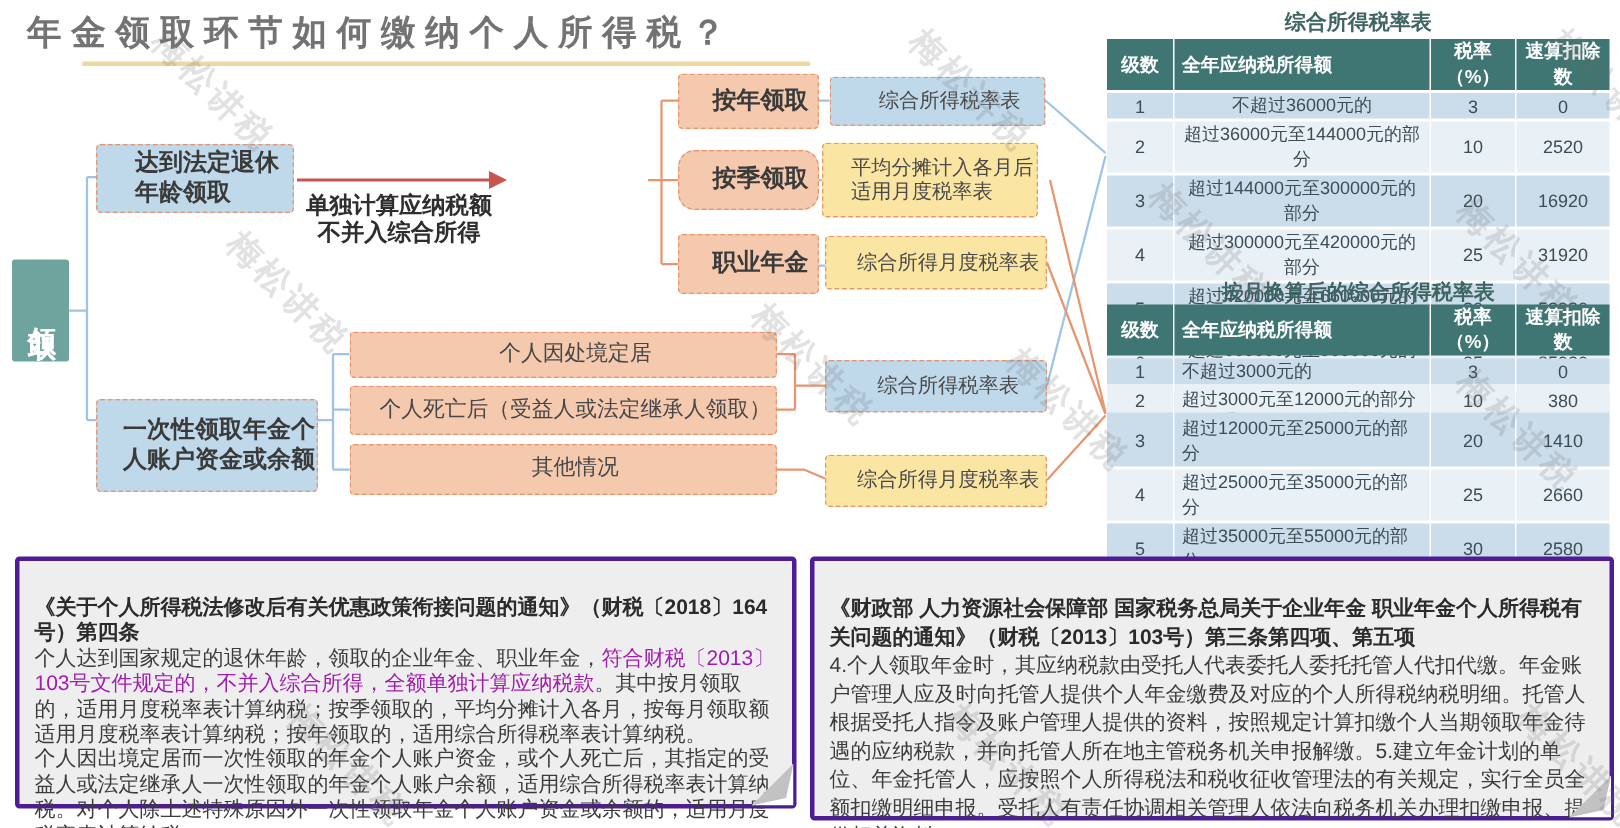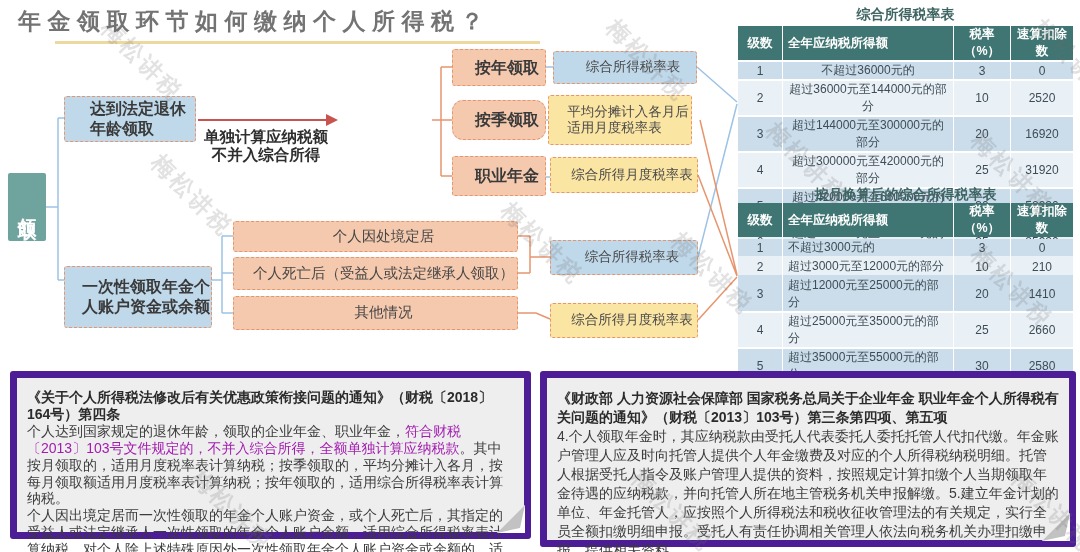--- a/index.html
+++ b/index.html
@@ -60,22 +60,22 @@
              padding:0 5px;text-align:center;overflow:hidden;}
   .taxtbl th:nth-child(2){text-align:left;}
   #tax-table-2 th{height:20px;}
   .taxtbl td{text-align:center;color:#3E4C55;height:17px;padding:0 5px;overflow:hidden;}
   #tax-table-2 td{height:16px;}
   #tax-table-2 td:nth-child(2){text-align:left;}
   .taxtbl tbody tr:nth-child(odd) td{background:#CBDDEB;}
   .taxtbl tbody tr:nth-child(even) td{background:#E9F1F7;}
 
   
-  .card{position:absolute;background:#EEEEEE;border:7px solid #4c1d95;border-radius:3px;z-index:2;
-        color:#3C3C3C;box-sizing:border-box;padding:11px 10px 6px;}
+  .card{position:absolute;background:#EEEEEE;border:3px solid #4c1d95;border-radius:3px;z-index:2;
+        color:#3C3C3C;box-sizing:border-box;padding:22px 10px 6px;}
   #note-card-left{left:10px;top:371px;width:521px;height:168px;font-size:14px;line-height:16.9px;}
   #note-card-right{left:540px;top:371px;width:536px;height:176px;font-size:14px;line-height:19px;}
   .note-title{font-weight:bold;color:#2B2B2B;}
   .red{color:#a21caf;}
   .fold{position:absolute;right:-1px;bottom:-1px;}
 
   
   .wm{position:absolute;z-index:4;transform:rotate(45deg);transform-origin:center;
       font-size:23px;font-weight:bold;letter-spacing:3px;color:rgba(110,110,110,0.20);
       white-space:nowrap;pointer-events:none;}
@@ -214,21 +214,21 @@
         <tr>
           <td>1</td>
           <td>不超过3000元的</td>
           <td>3</td>
           <td>0</td>
         </tr>
         <tr>
           <td>2</td>
           <td>超过3000元至12000元的部分</td>
           <td>10</td>
-          <td>210</td>
+          <td>380</td>
         </tr>
         <tr>
           <td>3</td>
           <td>超过12000元至25000元的部分</td>
           <td>20</td>
           <td>1410</td>
         </tr>
         <tr>
           <td>4</td>
           <td>超过25000元至35000元的部分</td>

